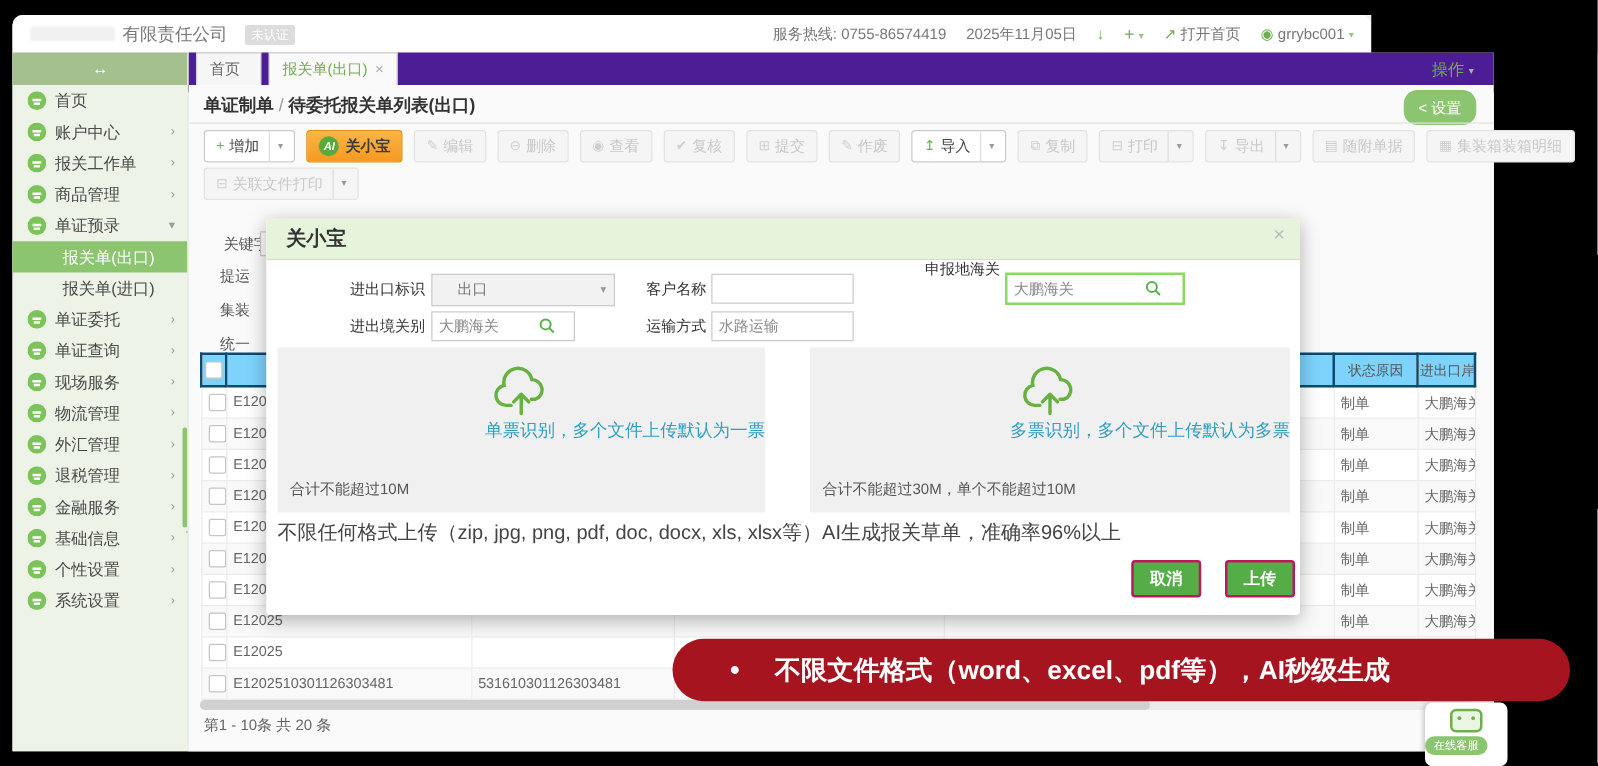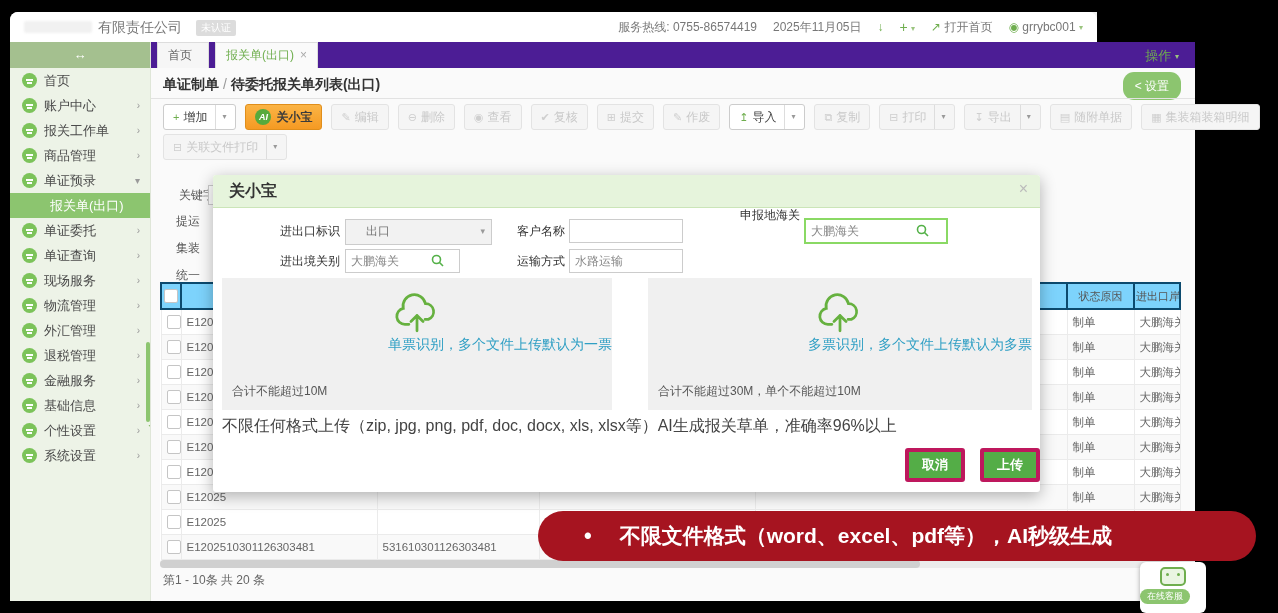--- a/index.html
+++ b/index.html
@@ -73,21 +73,21 @@
   .mclose{position:absolute;right:12px;top:5px;color:#bbb;font-size:16px;cursor:pointer;}
   .mlabel{position:absolute;color:#333;font-size:12px;height:24px;line-height:24px;text-align:right;}
   .minput{position:absolute;height:22px;border:1px solid #ccc;background:#fff;font-size:12px;padding:0 5px;color:#888;font-family:inherit;}
   .mselect{position:absolute;height:24px;background:#f2f2f2;border:1px solid #ccc;color:#777;line-height:22px;padding:0 20px;}
   .mselect .selcaret{position:absolute;right:6px;top:0;color:#999;font-size:9px;}
   .upanel{position:absolute;top:103px;height:132px;background:#f0f0f0;cursor:pointer;}
   .upanel .cloudwrap{position:absolute;left:0;right:0;top:14px;text-align:center;}
   .upanel .utitle{position:absolute;left:0;right:0;top:58px;text-align:right;color:#2f9fc4;font-size:14px;}
   .upanel .ulimit{position:absolute;left:10px;bottom:10px;color:#555;font-size:12px;}
   .unote{position:absolute;left:9px;top:241px;color:#444;font-size:16px;}
-  .mbtn{position:absolute;top:273px;width:52px;height:26px;background:#54ad47;border:4px solid #be185d;color:#fff;font-weight:bold;text-align:center;line-height:26px;border-radius:3px;cursor:pointer;font-size:13px;}
+  .mbtn{position:absolute;top:273px;width:52px;height:26px;background:#54ad47;border:2px solid #be185d;color:#fff;font-weight:bold;text-align:center;line-height:26px;border-radius:3px;cursor:pointer;font-size:13px;}
   
   .banner{position:absolute;left:538px;top:511px;width:718px;height:50px;background:#a61420;border-radius:25px;z-index:60;display:flex;align-items:center;color:#fff;font-weight:bold;font-size:21px;padding-left:46px;box-sizing:border-box;}
   .banner .bullet{font-size:22px;margin-right:28px;}
   .widget{position:absolute;left:1140px;top:562px;width:66px;height:51px;background:#fff;border-radius:6px;z-index:50;box-shadow:0 1px 5px rgba(0,0,0,.35);text-align:left;}
   .robot{width:22px;height:15px;border:2px solid #6fae4e;border-radius:5px;margin:5px auto 2px;position:relative;background:#eaf5e2;}
   .robot:before{content:"";position:absolute;left:4px;top:4px;width:3px;height:3px;background:#6fae4e;border-radius:50%;}
   .robot:after{content:"";position:absolute;right:4px;top:4px;width:3px;height:3px;background:#6fae4e;border-radius:50%;}
   .wpill{display:inline-block;background:#8cc56f;color:#fff;font-size:9px;border-radius:8px;padding:1px 7px;}
 </style>
 </head>
@@ -134,20 +134,25 @@
           <span class="sarrow">›</span>
         </div>
         <div class="snav item">
           <span class="sicon"></span>
           <span class="slabel">单证预录</span>
           <span class="sarrow">▾</span>
         </div>
         <div class="snav sub active">
 
           <span class="slabel">报关单(出口)</span>
+          <span class="sarrow"></span>
+        </div>
+        <div class="snav sub">
+
+          <span class="slabel">报关单(进口)</span>
           <span class="sarrow"></span>
         </div>
         <div class="snav item">
           <span class="sicon"></span>
           <span class="slabel">单证委托</span>
           <span class="sarrow">›</span>
         </div>
         <div class="snav item">
           <span class="sicon"></span>
           <span class="slabel">单证查询</span>

